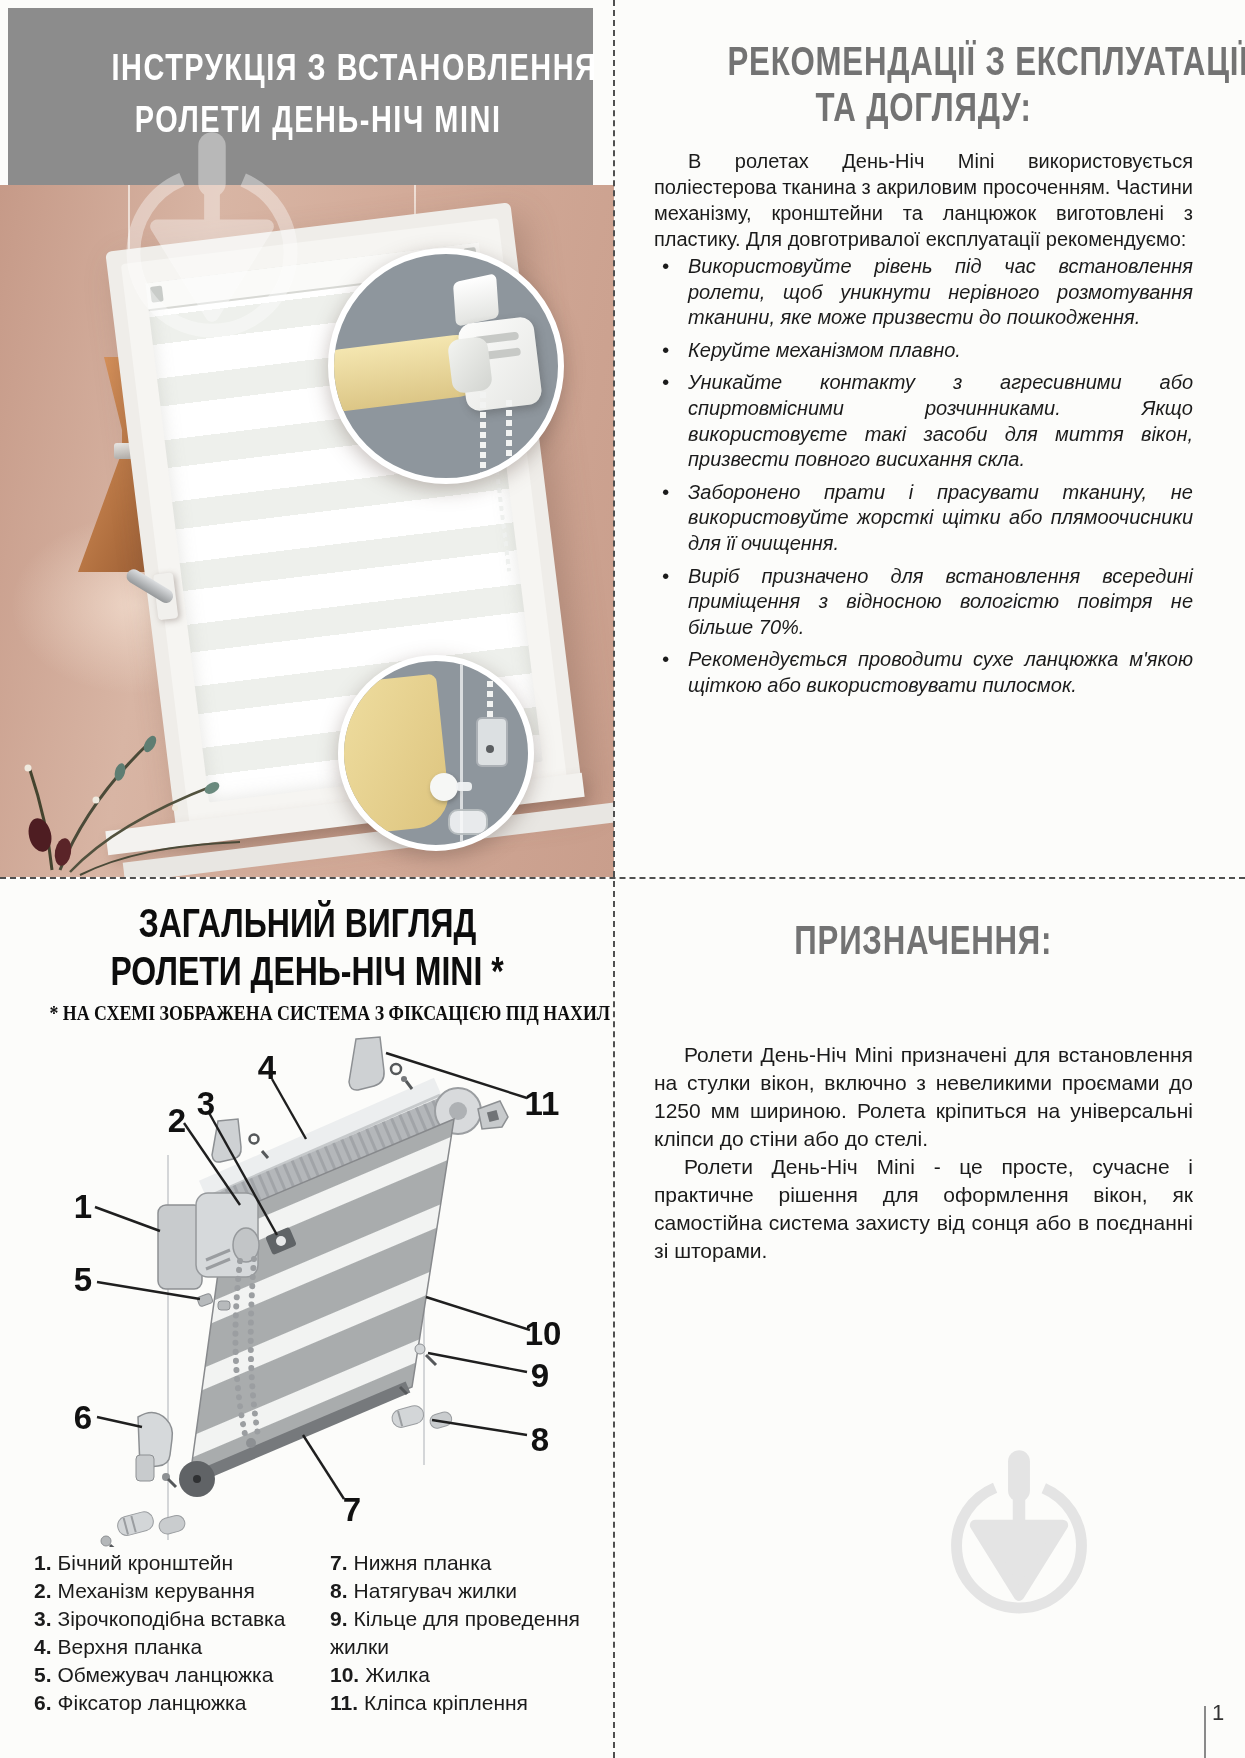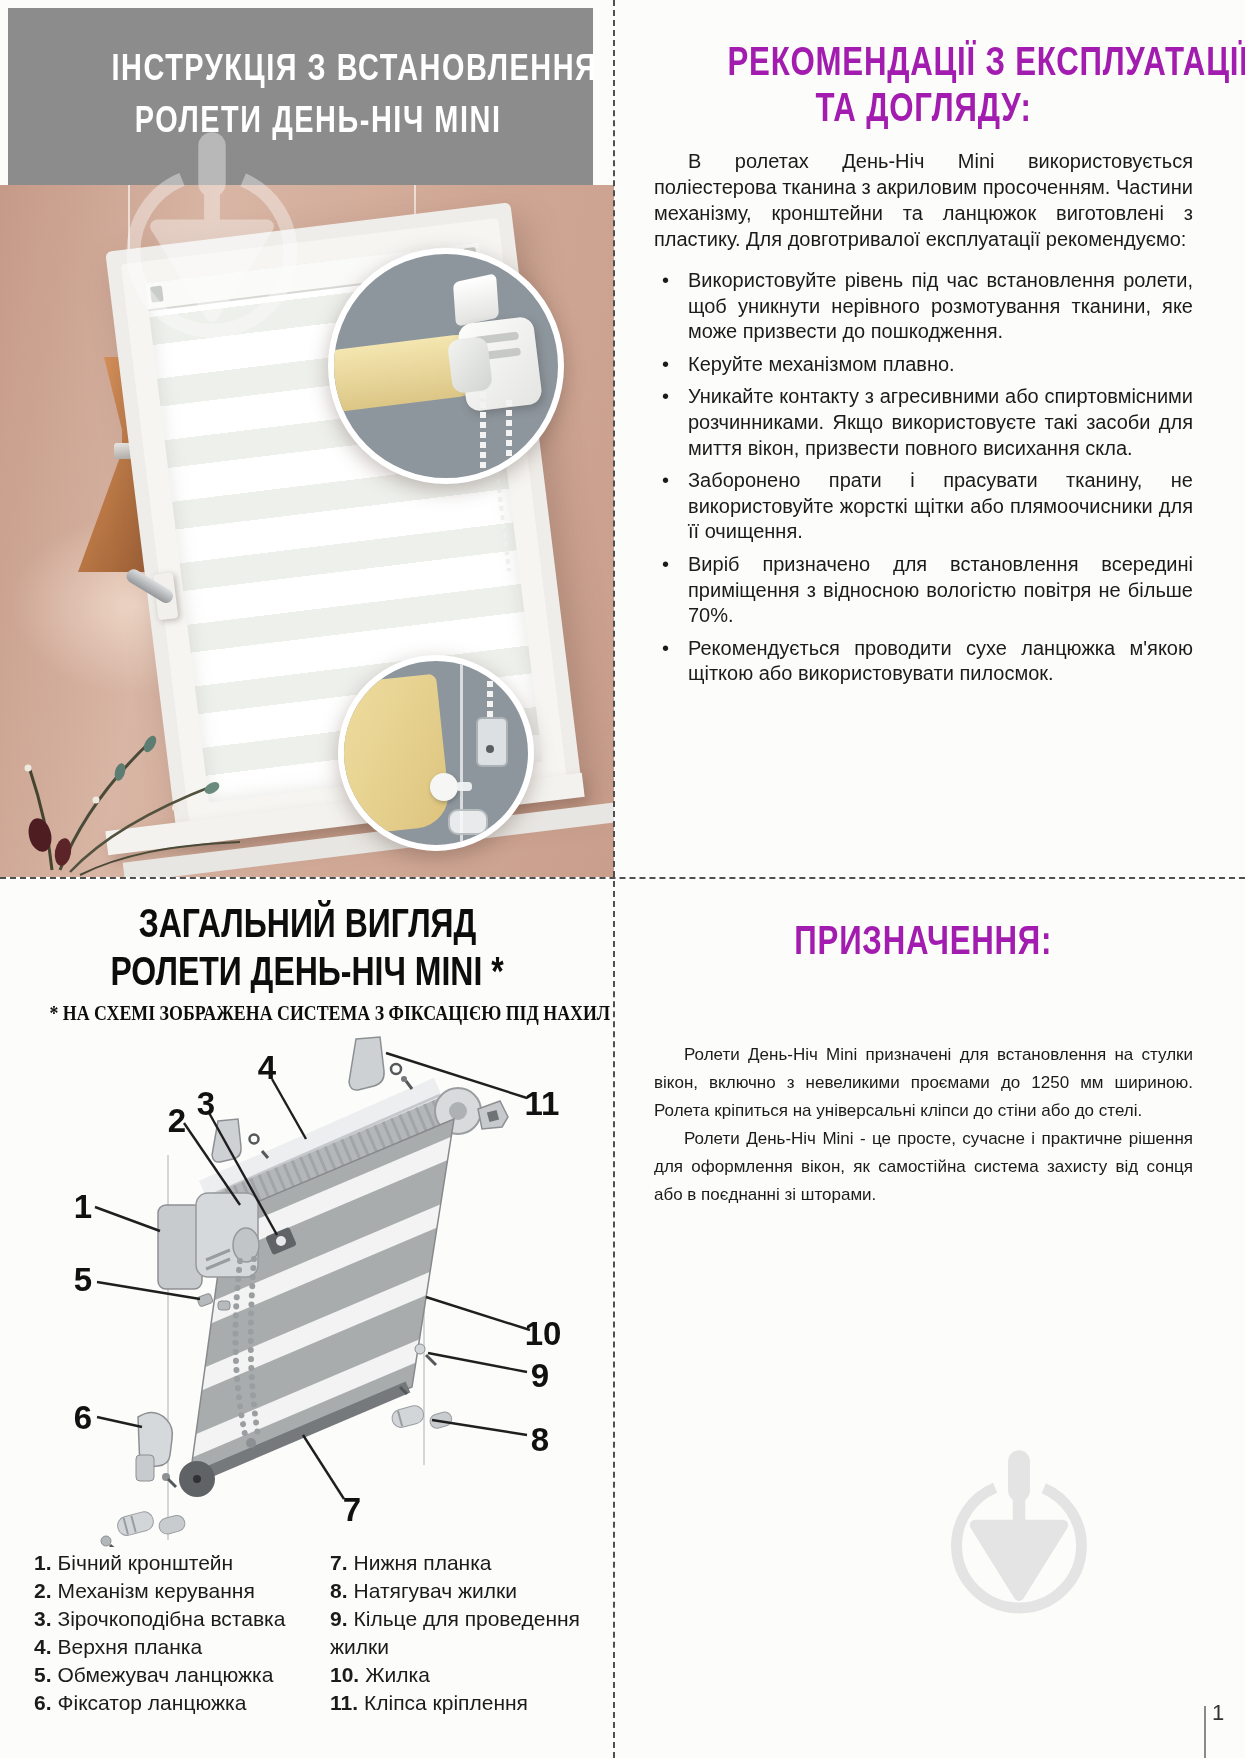--- a/index.html
+++ b/index.html
@@ -78,41 +78,41 @@
   .disc{position:absolute;left:86px;top:112px;width:28px;height:28px;border-radius:50%;background:#f6f7f5;
       box-shadow:1px 2px 4px rgba(60,60,60,0.35);}
   .disc-pin{position:absolute;left:112px;top:121px;width:16px;height:9px;border-radius:4px;background:rgba(240,242,243,0.95);}
   .cyl2{position:absolute;left:104px;top:148px;width:36px;height:22px;border-radius:10px;
       background:rgba(248,249,250,0.85);border:2px solid rgba(150,156,160,0.6);}
 
   .wm{position:absolute;z-index:30;}
 
   
   .q-tr{position:absolute;left:614px;top:0;width:631px;height:877px;box-sizing:border-box;padding:38px 52px 0 40px;}
-  .sec-head{text-align:center;font-weight:800;color:#a21caf;font-size:40px;line-height:46px;letter-spacing:1px;}
+  .sec-head{text-align:center;font-weight:800;color:#737373;font-size:40px;line-height:46px;letter-spacing:1px;}
   .q-tr .intro{margin-top:18px;font-size:20px;line-height:26px;text-align:justify;text-indent:34px;}
-  .q-tr ul{margin:16px 0 0 0;padding:0;list-style:none;}
+  .q-tr ul{margin:2px 0 0 0;padding:0;list-style:none;font-style:italic;}
   .q-tr li{position:relative;padding-left:34px;margin-bottom:7px;font-size:20px;line-height:25.6px;text-align:justify;}
   .q-tr li::before{content:"•";position:absolute;left:8px;top:0;font-size:20px;}
 
   
   .q-bl{position:absolute;left:0;top:877px;width:614px;height:881px;}
   .q-bl .h1{position:absolute;left:0;top:22px;width:100%;text-align:center;font-size:41px;line-height:48px;font-weight:800;color:#0d0d0d;}
   .q-bl .h2{position:absolute;left:0;top:70px;width:100%;text-align:center;font-size:41px;line-height:48px;font-weight:800;color:#0d0d0d;}
   .q-bl .note{position:absolute;left:0;top:124px;width:100%;text-align:center;font-size:21px;font-weight:800;color:#0d0d0d;font-family:Liberation Serif, serif;}
   .diagram{position:absolute;left:0;top:158px;width:614px;height:512px;}
   .legend{position:absolute;left:34px;top:672px;width:566px;display:flex;}
   .legend .col-l{width:296px;}
   .legend .col-r{width:260px;}
   .leg-item{font-size:21px;line-height:28px;}
   .leg-item b{margin-right:6px;}
 
   
   .q-br{position:absolute;left:614px;top:877px;width:631px;height:881px;box-sizing:border-box;padding:40px 52px 0 40px;}
-  .q-br .para{font-size:17px;line-height:28px;text-align:justify;text-indent:30px;}
+  .q-br .para{font-size:21px;line-height:28px;text-align:justify;text-indent:30px;}
   .q-br .paras{margin-top:78px;}
   .page-num-line{position:absolute;left:1204px;top:1706px;width:0;height:52px;border-left:2px solid #8a8a8a;z-index:45;}
   .page-num{position:absolute;left:1212px;top:1700px;font-size:22px;color:#333;z-index:45;}
 
   svg text.callout{font-family:"Liberation Sans",sans-serif;font-weight:800;font-size:33px;fill:#111;}
 </style>
 </head>
 <body>
 
 <div class="page">

